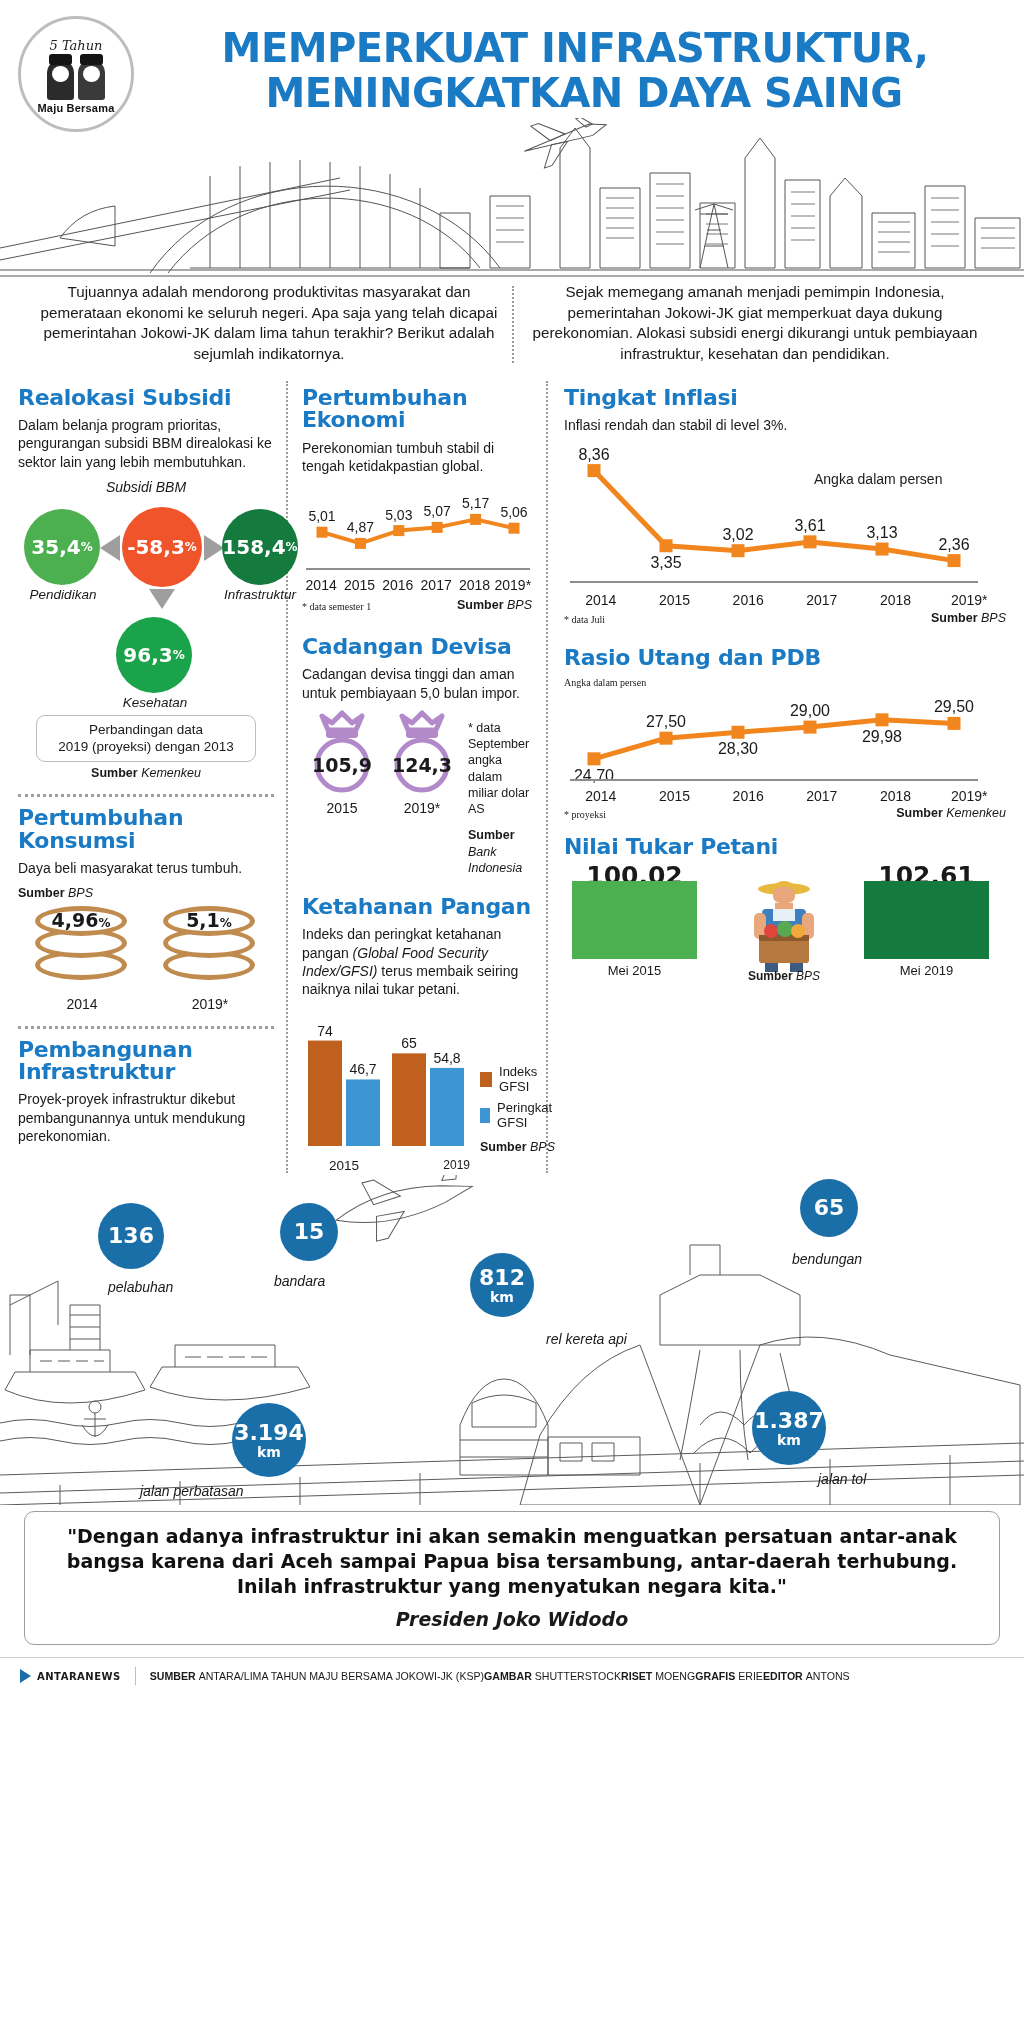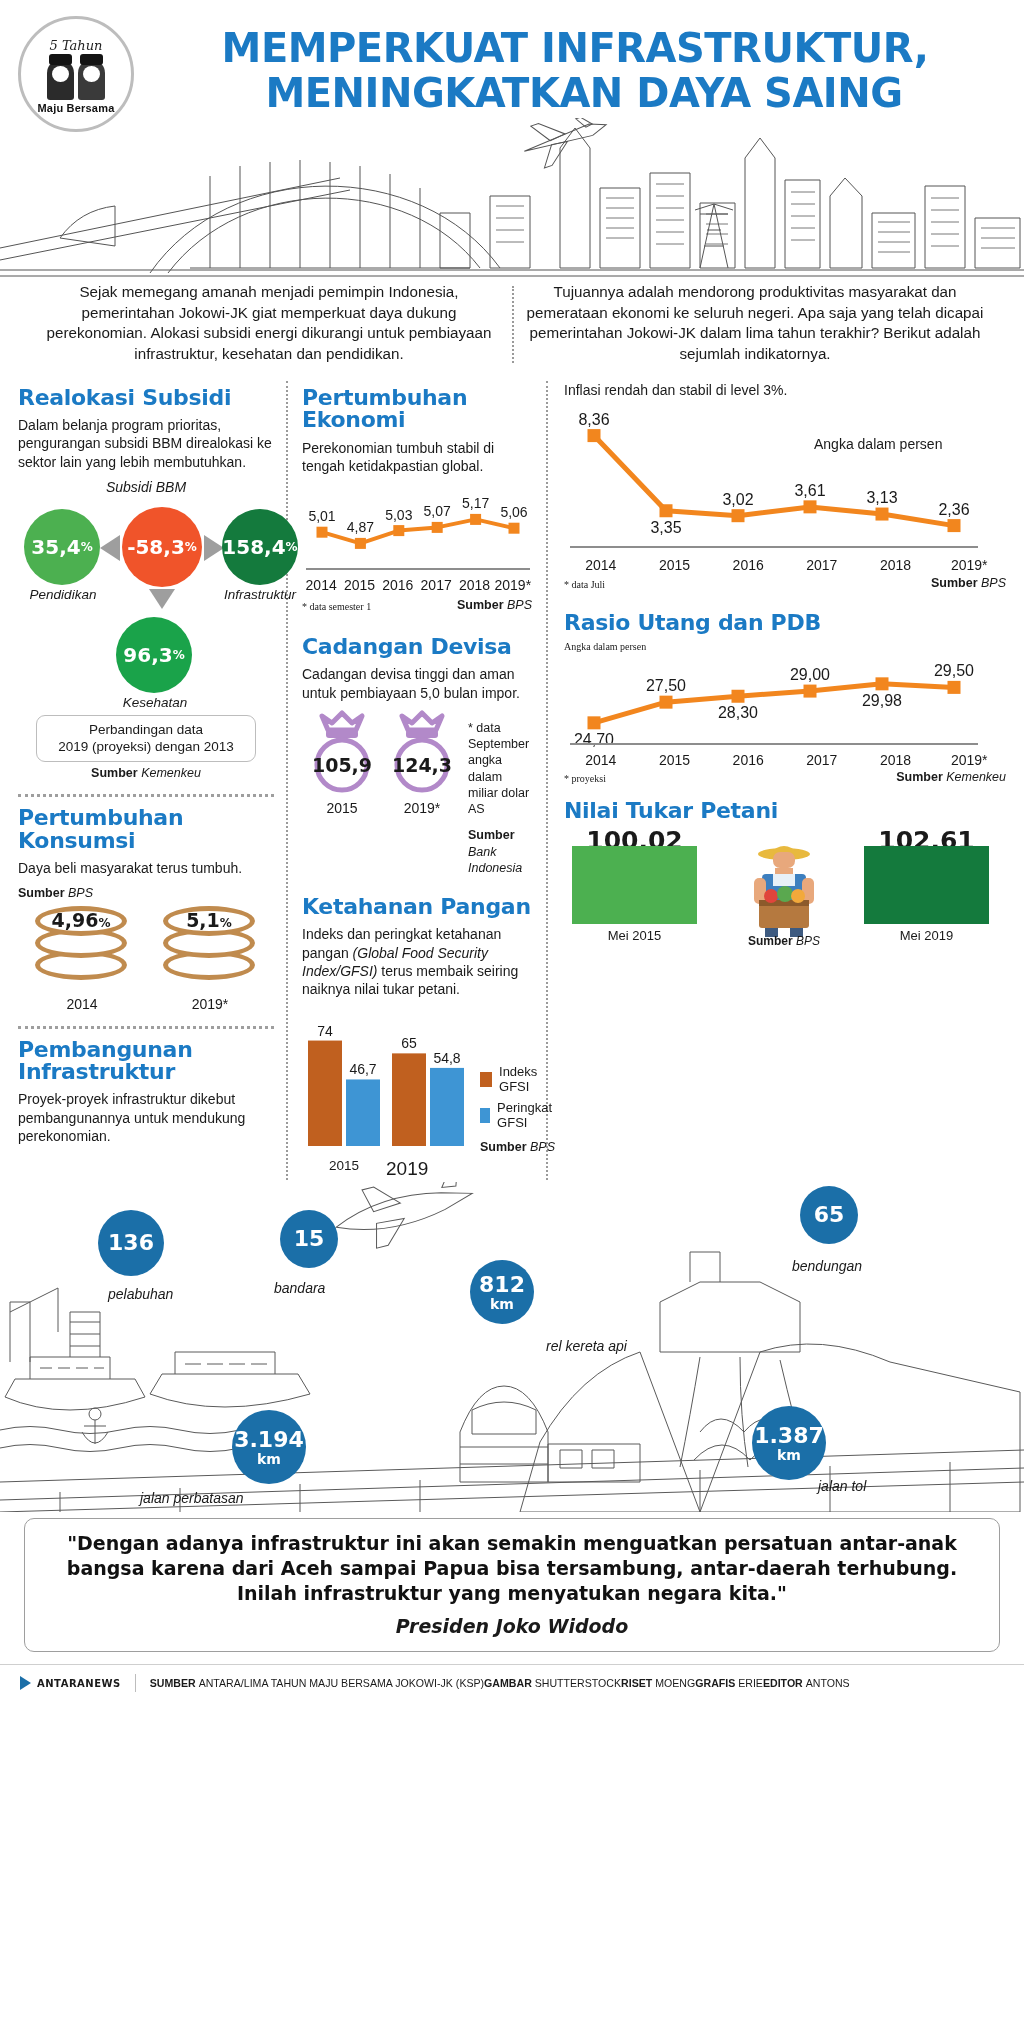--- a/index.html
+++ b/index.html
@@ -214,22 +214,22 @@
           <path d="M66 10 l-7 -11 l5 0 l9 10 Z"></path>
         </g>
 
         <path d="M0 152 L1024 152 M0 158 L1024 158"></path>
       </g>
     </svg>
   </div>
 
   <div class="intro">
     <div class="div"></div>
+    <div class="col">Tujuannya adalah mendorong produktivitas masyarakat dan pemerataan ekonomi ke seluruh negeri. Apa saja yang telah dicapai pemerintahan Jokowi-JK dalam lima tahun terakhir? Berikut adalah sejumlah indikatornya.</div>
     <div class="col">Sejak memegang amanah menjadi pemimpin Indonesia, pemerintahan Jokowi-JK giat memperkuat daya dukung perekonomian. Alokasi subsidi energi dikurangi untuk pembiayaan infrastruktur, kesehatan dan pendidikan.</div>
-    <div class="col">Tujuannya adalah mendorong produktivitas masyarakat dan pemerataan ekonomi ke seluruh negeri. Apa saja yang telah dicapai pemerintahan Jokowi-JK dalam lima tahun terakhir? Berikut adalah sejumlah indikatornya.</div>
   </div>
 
   <div class="grid">
 
     <div class="colL">
 
       <section>
         <h2 class="sec">Realokasi Subsidi</h2>
         <p class="desc">Dalam belanja program prioritas, pengurangan subsidi BBM direalokasi ke sektor lain yang lebih membutuhkan.</p>
 
@@ -409,21 +409,21 @@
                   <rect x="44" y="73.4525" width="34" height="66.5475" fill="#3e95d4"></rect>
                   <text x="61" y="68.4525" text-anchor="middle" font-family="Liberation Sans, sans-serif" font-size="14" fill="#1a1a1a">46,7</text>
                   <rect x="90" y="47.375" width="34" height="92.625" fill="#c0601f"></rect>
                   <text x="107" y="42.375" text-anchor="middle" font-family="Liberation Sans, sans-serif" font-size="14" fill="#1a1a1a">65</text>
                   <rect x="128" y="61.91000000000001" width="34" height="78.08999999999999" fill="#3e95d4"></rect>
                   <text x="145" y="56.91000000000001" text-anchor="middle" font-family="Liberation Sans, sans-serif" font-size="14" fill="#1a1a1a">54,8</text>
                 </g>
             </svg>
             <div style="display:flex;">
               <div style="flex:1;text-align:center;font-size:13.5px;" id="pangan-x0">2015</div>
-              <div style="flex:1;text-align:left;font-size:19px;" id="pangan-x1">2019</div>
+              <div style="flex:1;text-align:right;font-size:12px;" id="pangan-x1">2019</div>
             </div>
           </div>
           <div class="legend" style="padding-left:10px;padding-top:58px;">
             <div class="li">
               <span class="sw" style="background:#c0601f"></span>
               <span>Indeks GFSI</span>
             </div>
             <div class="li">
               <span class="sw" style="background:#3e95d4"></span>
               <span>Peringkat GFSI</span>
@@ -432,20 +432,21 @@
               <span>Sumber </span><i>BPS</i>
             </div>
           </div>
         </div>
       </section>
     </div>
 
     <div class="colR">
 
       <section>
+        <h2 class="sec">Tingkat Inflasi</h2>
         <p class="desc">Inflasi rendah dan stabil di level 3%.</p>
         <div class="linechart">
           <svg class="lc-svg" width="420" height="148" viewBox="0 0 420 148">
             <g id="lc-inflasi">
                 <path d="M 30.0 28.6 L 102.0 103.8 L 174.0 108.7 L 246.0 99.9 L 318.0 107.0 L 390.0 118.6" fill="none" stroke="#f2861e" stroke-width="5" stroke-linejoin="round"></path>
                 <rect x="23.5" y="22.100000000000023" width="13" height="13" fill="#f2861e"></rect>
                 <text x="30" y="17.600000000000023" text-anchor="middle" font-family="Liberation Sans, sans-serif" font-size="16" fill="#1a1a1a">8,36</text>
                 <rect x="95.5" y="97.25" width="13" height="13" fill="#f2861e"></rect>
                 <text x="102" y="125.75" text-anchor="middle" font-family="Liberation Sans, sans-serif" font-size="16" fill="#1a1a1a">3,35</text>
                 <rect x="167.5" y="102.2" width="13" height="13" fill="#f2861e"></rect>
@@ -627,21 +628,21 @@
       <span class="u">km</span>
     </div>
     <div class="pinlabel" style="left:546px;top:156px;">rel kereta api</div>
 
     <div class="pin" style="left:232px;top:228px;width:74px;height:74px;">
       <span class="n">3.194</span>
       <span class="u">km</span>
     </div>
     <div class="pinlabel" style="left:140px;top:308px;">jalan perbatasan</div>
 
-    <div class="pin" style="left:752px;top:224px;width:74px;height:74px;align-items:center;">
+    <div class="pin" style="left:752px;top:216px;width:74px;height:74px;align-items:center;">
       <span class="n">1.387</span>
       <span class="u">km</span>
     </div>
     <div class="pinlabel" style="left:818px;top:296px;">jalan tol</div>
   </div>
 
   <div class="quote">
     <div class="q">"Dengan adanya infrastruktur ini akan semakin menguatkan persatuan antar-anak bangsa karena dari Aceh sampai Papua bisa tersambung, antar-daerah terhubung. Inilah infrastruktur yang menyatukan negara kita."</div>
     <div class="who">Presiden Joko Widodo</div>
   </div>

